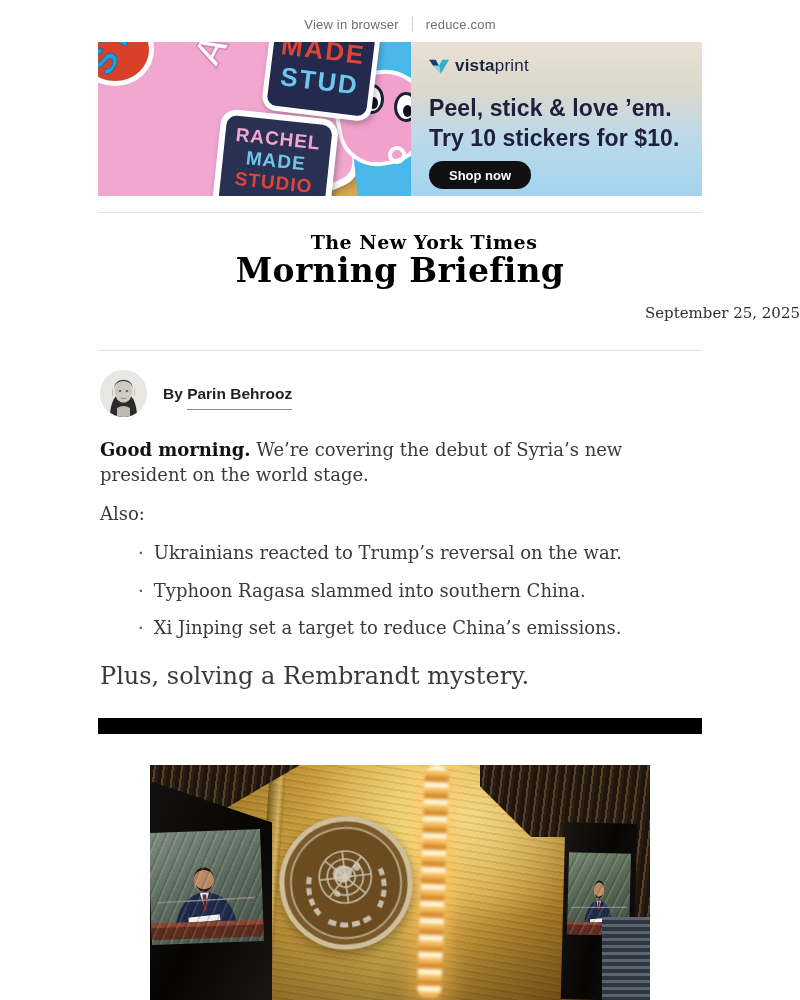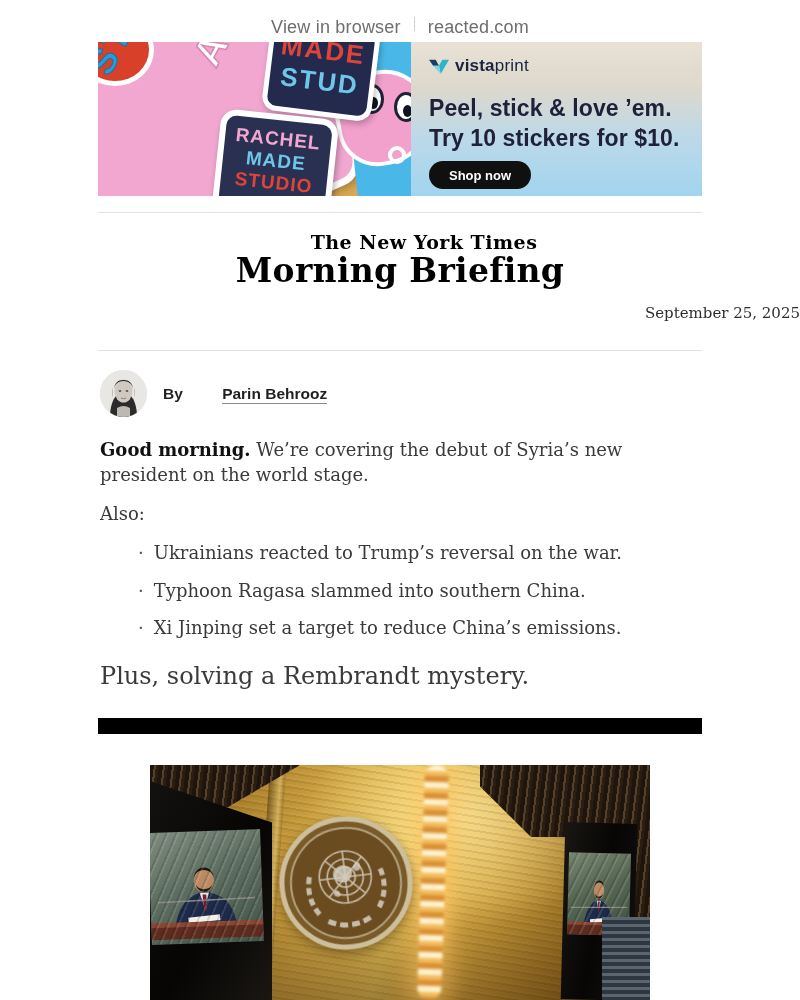--- a/index.html
+++ b/index.html
@@ -5,21 +5,21 @@
   * { margin:0; padding:0; box-sizing:border-box; }
   html,body { background:#ffffff; }
   .page {
     position:relative; width:800px; height:1000px; overflow:hidden;
     background:#ffffff; font-family:"Liberation Sans", sans-serif;
   }
 
   
   .toplinks { position:absolute; top:17px; left:0; width:100%;
     display:flex; justify-content:center; align-items:flex-start; gap:13px;
-    font-size:18px; color:#6e6e6e; letter-spacing:.2px; }
+    font-size:13px; color:#6e6e6e; letter-spacing:.2px; }
   .toplinks .sep { width:1px; height:14px; background:#cfcfcf; }
   .toplinks a { color:#6e6e6e; text-decoration:none; cursor:pointer; }
 
   
   .ad { position:absolute; top:42px; left:98px; width:604px; height:154px;
     display:flex; overflow:hidden; cursor:pointer; }
   .ad-collage { position:relative; width:313px; height:154px; overflow:hidden;
     background:#d9a855; flex:none; }
   .sticker-pink { position:absolute; left:-70px; top:-55px; width:300px; height:260px;
     background:#f2a7d0; border:7px solid #fff; border-radius:26px;
@@ -86,21 +86,21 @@
     color:#000; letter-spacing:.3px; }
   .mb-date { position:absolute; top:304px; left:0; width:100%; text-align:right;
     font-family:"DejaVu Serif", serif; font-size:15px; color:#2e2e2e; }
 
   
   .byline { position:absolute; top:370px; left:100px; display:flex; align-items:center; gap:16px; }
   .avatar { width:47px; height:47px; border-radius:50%; overflow:hidden;
     background:#e8e6e2; flex:none; }
   .byline-text { font-size:15.5px; font-weight:bold; color:#1f1f1f; }
   .byline-text a { color:#1f1f1f; text-decoration:none;
-    border-bottom:1px solid #8a8a8a; padding-bottom:1px; cursor:pointer;margin-left:35px; }
+    border-bottom:1px solid #8a8a8a; padding-bottom:7px; cursor:pointer; }
 
   
   .serif { font-family:"DejaVu Serif", serif; color:#3a3a3a; }
   .lede { position:absolute; top:437px; left:100px; width:600px;
     font-size:18px; line-height:25px; }
   .lede b { color:#111; }
   .also { position:absolute; top:503px; left:100px; font-size:18px; }
   .bullets { position:absolute; top:543px; left:138px; width:540px; list-style:none; }
   .bullets li { font-size:18px; line-height:20px; margin-bottom:17.5px;
     display:flex; align-items:baseline; }
@@ -155,21 +155,21 @@
     transform:rotate(-7deg); filter:drop-shadow(0 4px 6px rgba(40,20,0,.4)); }
 </style>
 </head>
 <body>
 
 <div class="page">
 
   <div class="toplinks">
     <a>View in browser</a>
     <span class="sep"></span>
-    <a>reacted.com</a>
+    <a>reduce.com</a>
   </div>
 
   <div class="ad">
     <div class="ad-collage">
       <div class="sticker-pink"></div>
       <div class="blob-red"></div>
       <div class="txt-strings">STRINGS</div>
       <div class="txt-attached">ATTACHED</div>
       <div class="panel-blue"></div>
       <div class="face-pink"></div>

